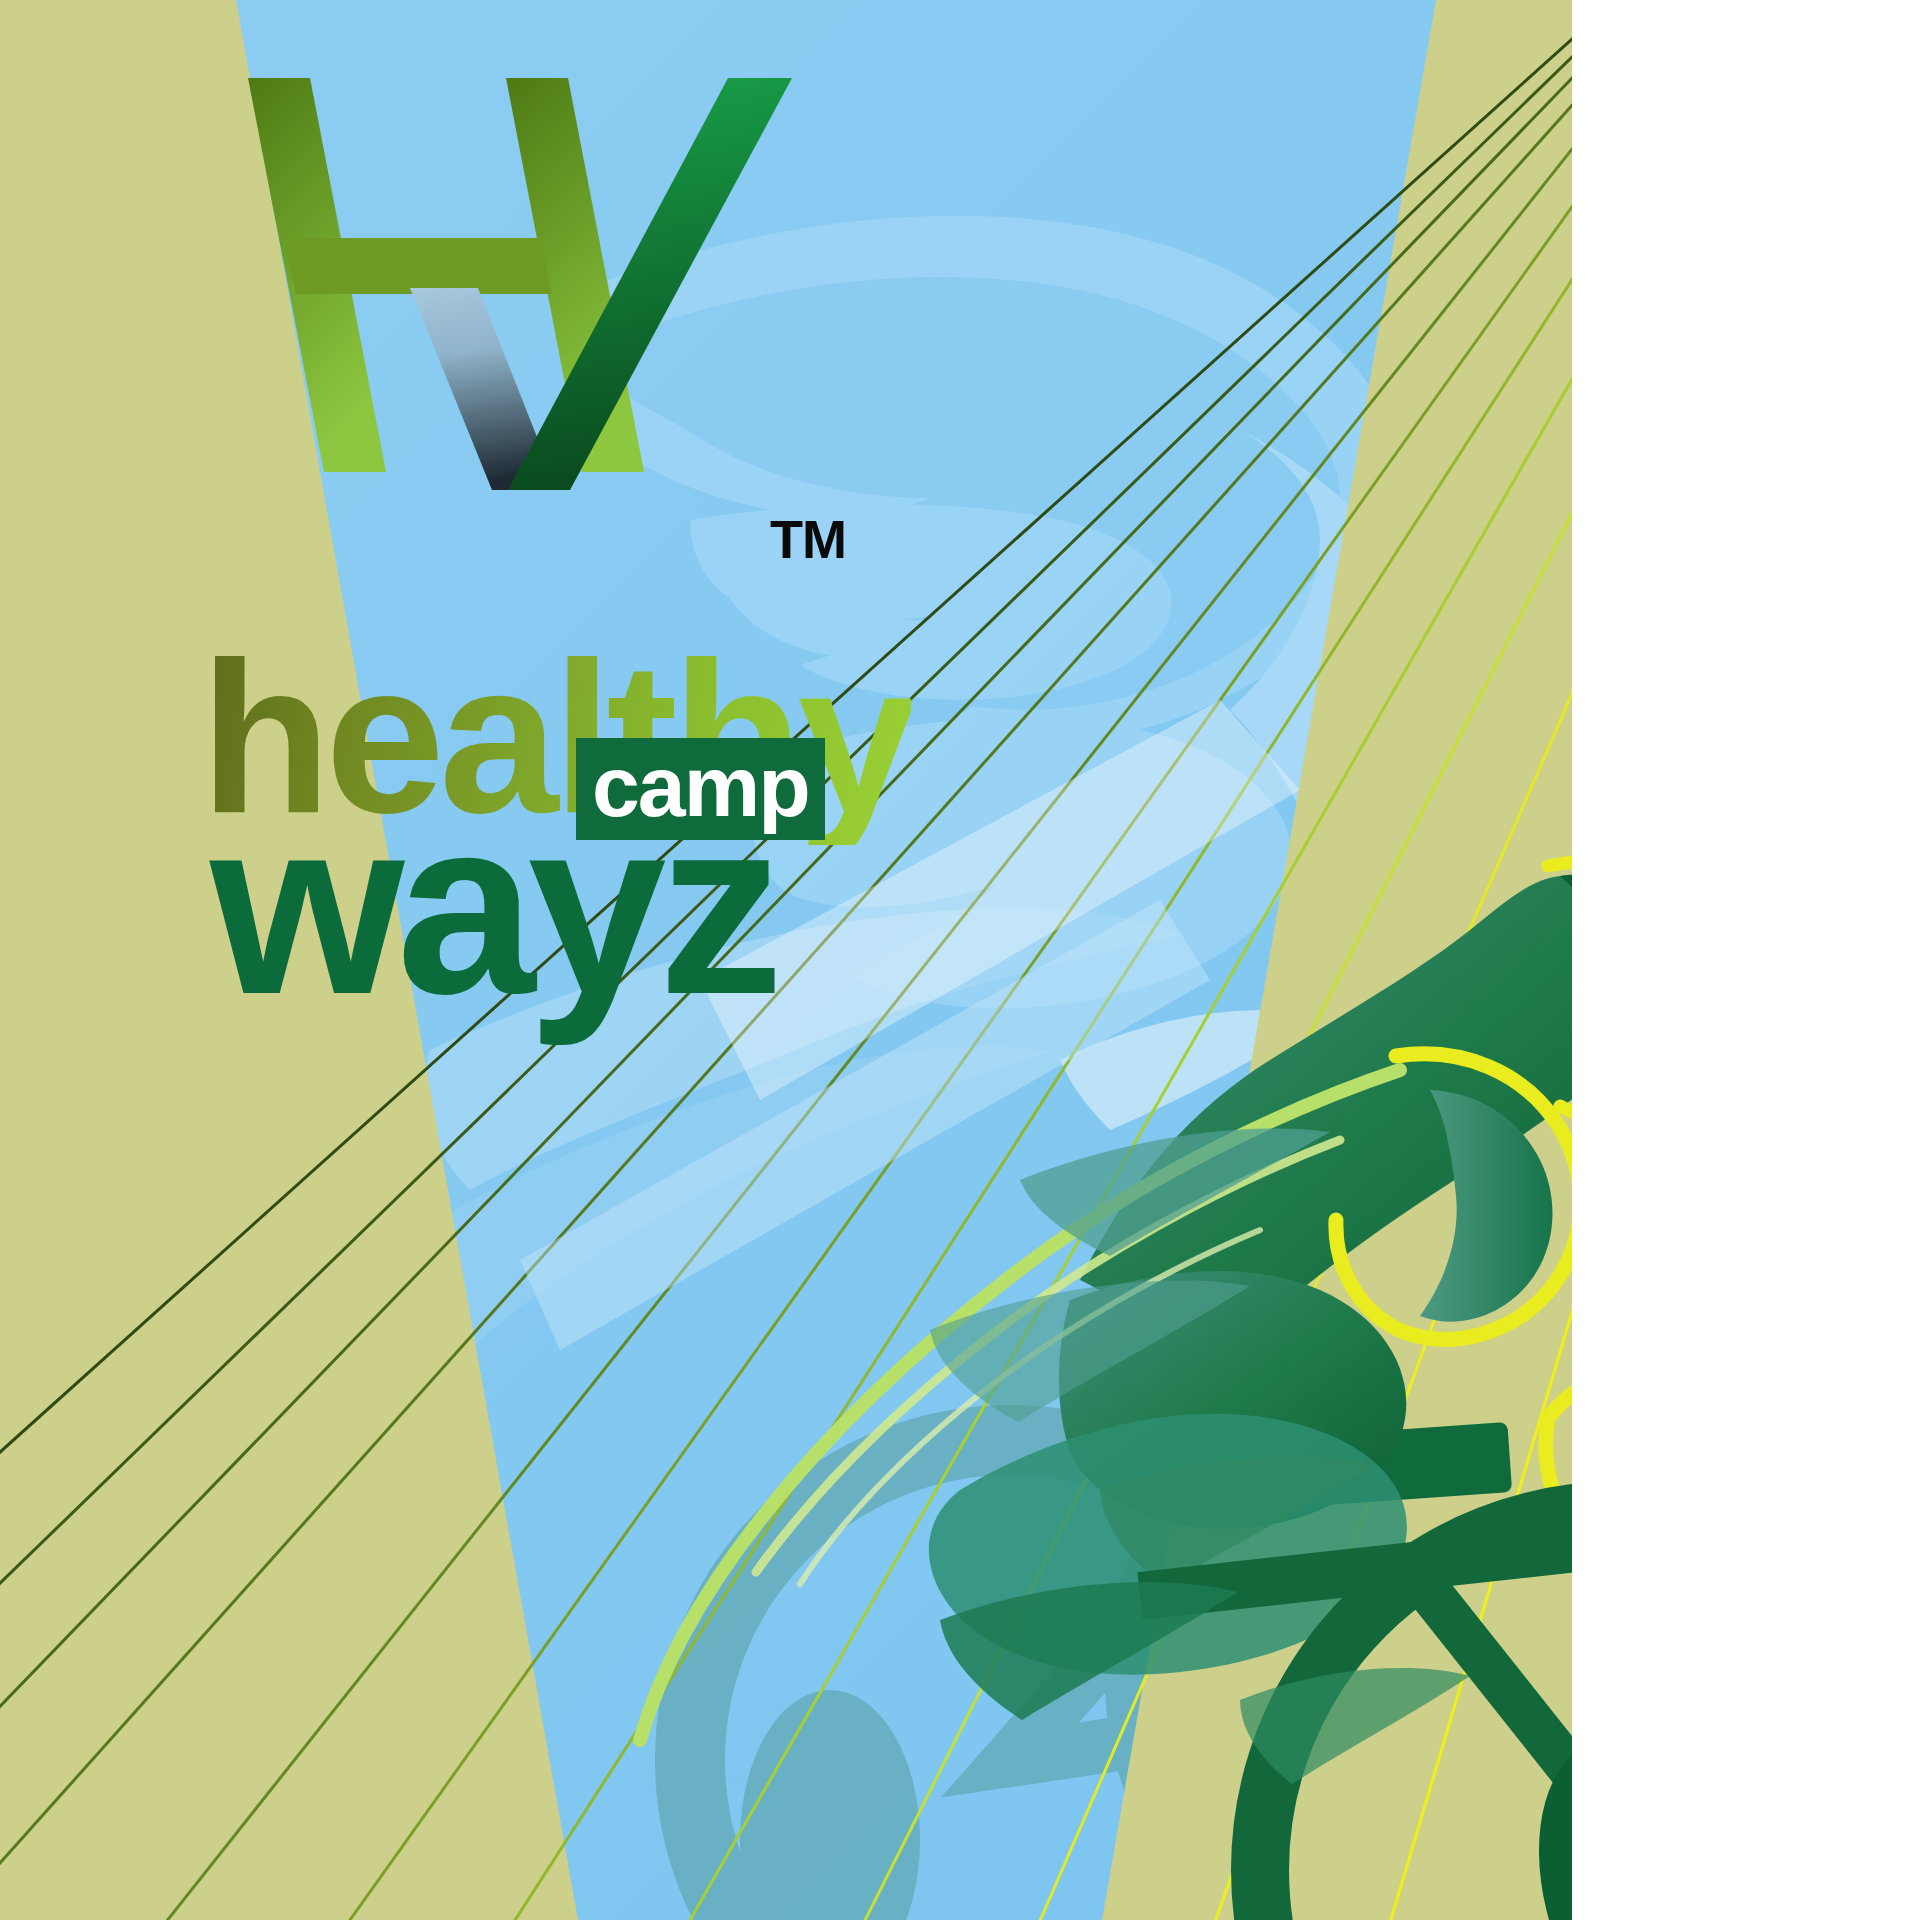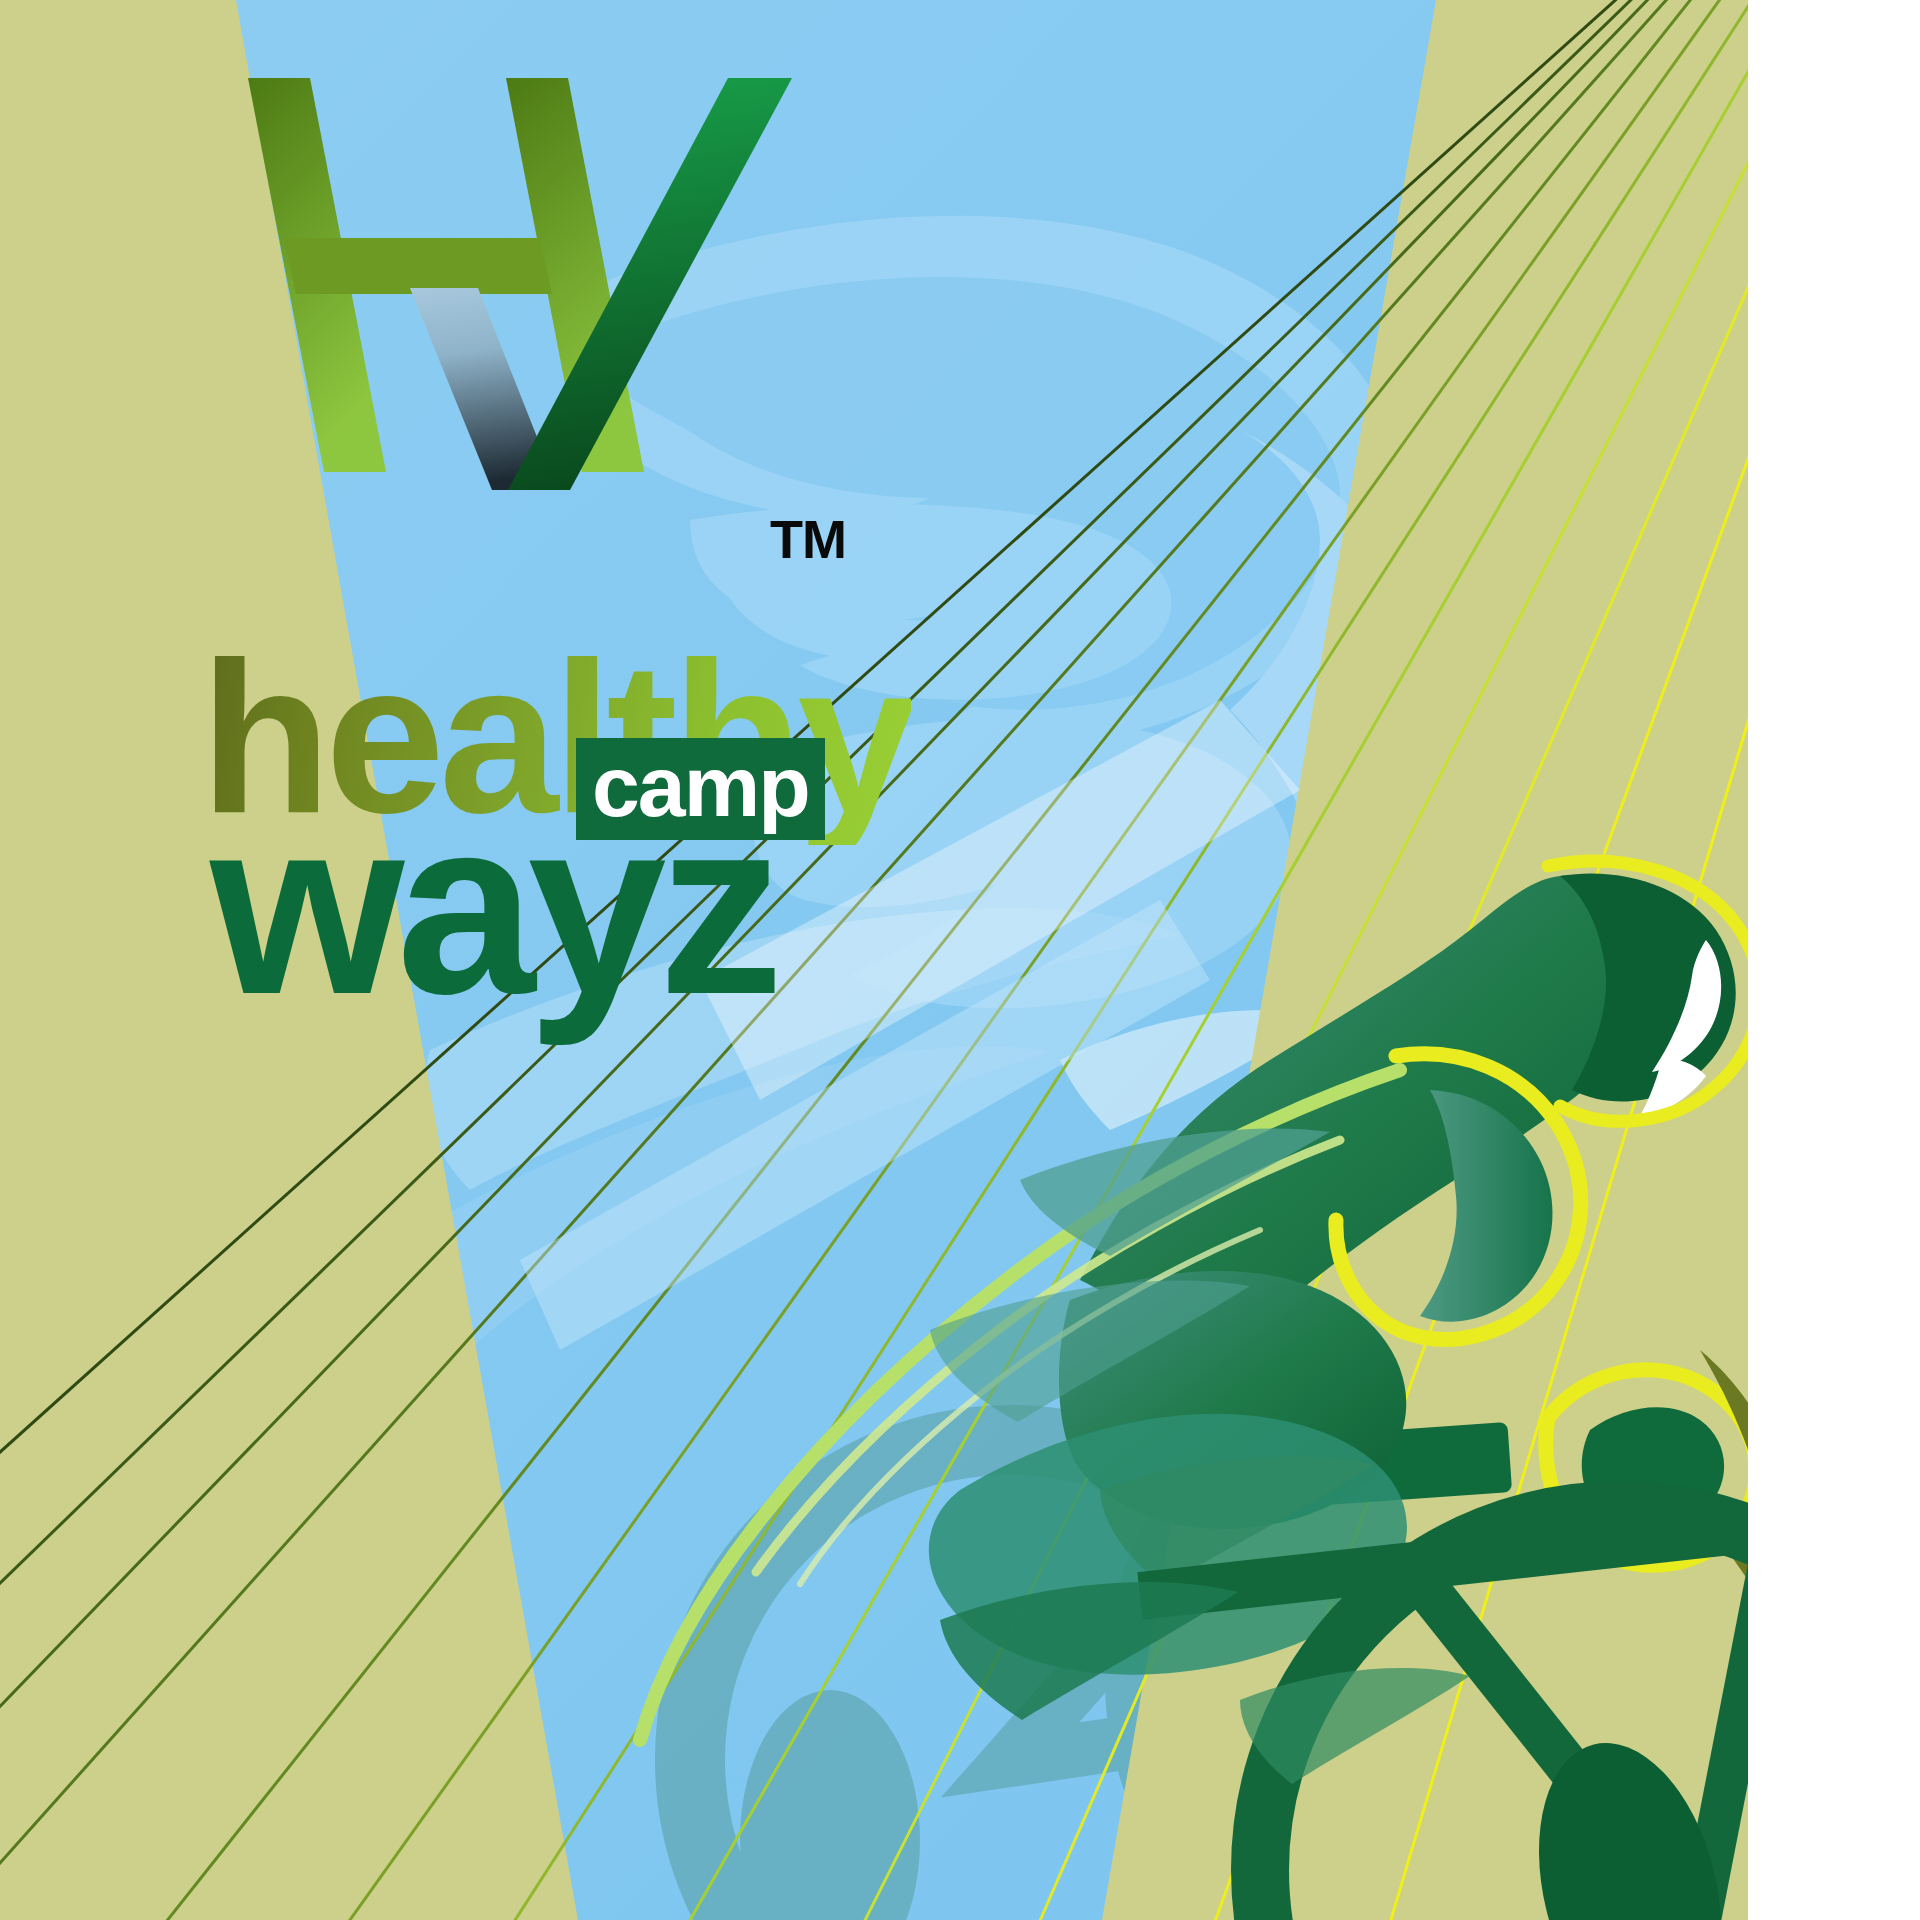--- a/index.html
+++ b/index.html
@@ -2,21 +2,21 @@
 <html><head>
 <meta charset="utf-8">
 <style>
   html, body {
     margin: 0;
     padding: 0;
     background: #ffffff;
   }
   #poster {
     position: relative;
-    width: 1748px;
+    width: 1572px;
     height: 1920px;
     overflow: hidden;
     font-family: "Liberation Sans", sans-serif;
     background: #8ecdf2;
   }
   #bg-svg, #art-svg {
     position: absolute;
     left: 0;
     top: 0;
     width: 1920px;

